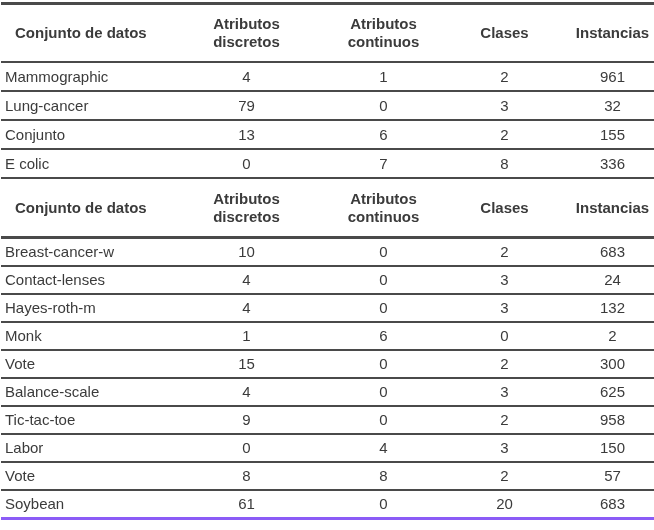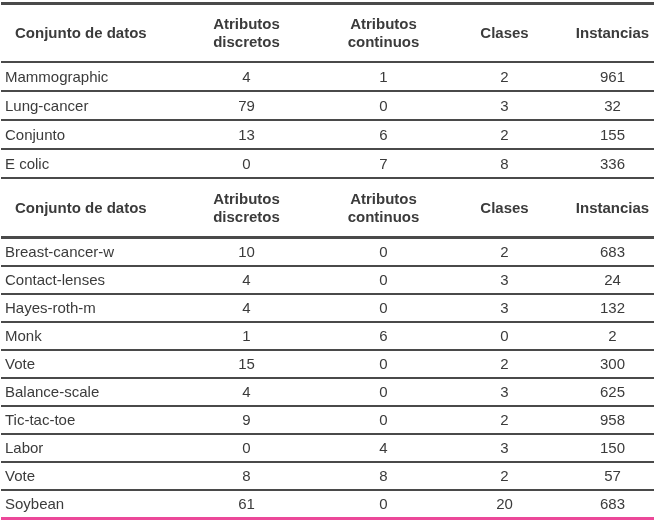--- a/index.html
+++ b/index.html
@@ -53,21 +53,21 @@
     color: #3b3b3b;
   }
   table.data-table td:first-child { padding-left: 4px; }
 
   
   table.table-1 th { border-top: 3px solid #4a4a4a; }
 
   
   table.table-2 th { border-bottom: 3px solid #4a4a4a; height: 57px; }
   table.table-2 td { height: 26px; }
-  table.table-2 tbody tr:last-child td { border-bottom: 3px solid #ec4899; }
+  table.table-2 tbody tr:last-child td { border-bottom: 3px solid #8b5cf6; }
 </style>
 </head>
 <body>
 
 <div class="page">
   <table class="data-table table-1" data-table="tables.0">
       <thead>
         <tr>
           <th>Conjunto de datos</th>
           <th>Atributos

